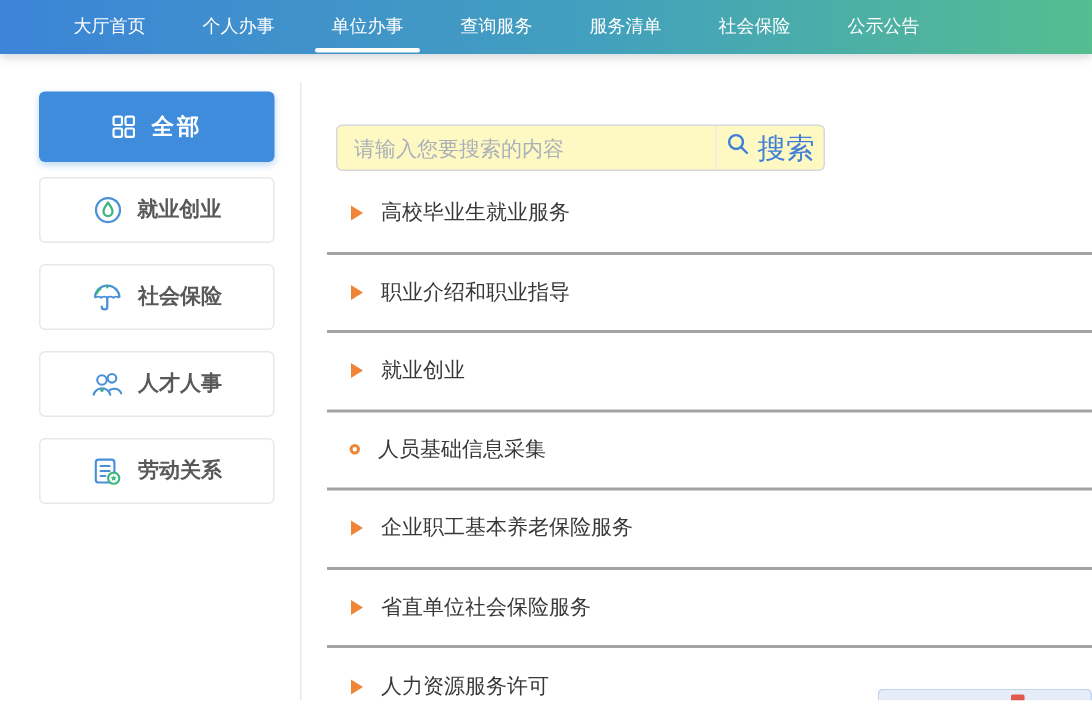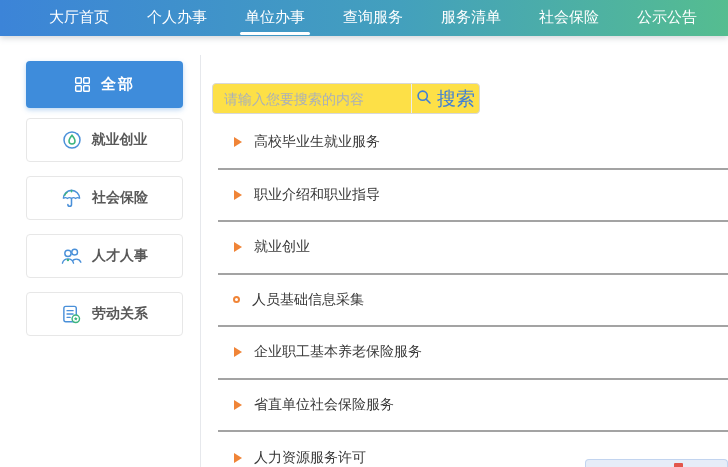--- a/index.html
+++ b/index.html
@@ -13,21 +13,21 @@
   
   .topnav {
     position:absolute; left:0; top:0; width:728px; height:36px;
     background:linear-gradient(90deg,#3c84d8 0%,#43a0bd 55%,#55bd90 100%);
     display:flex; align-items:stretch; padding-left:30px;
     box-shadow:0 2px 6px rgba(90,100,115,.28);
     z-index:5;
   }
   .topnav .nav-item {
     position:relative; height:36px; line-height:34px;
-    color:#fff; font-size:15px; text-align:center;
+    color:#fff; font-size:12px; text-align:center;
     padding:0 19px; cursor:pointer; white-space:nowrap;
   }
   .topnav .nav-item.active::after {
     content:""; position:absolute; left:50%; transform:translateX(-50%);
     bottom:1px; width:70px; height:3px; background:#fff; border-radius:2px;
   }
 
   
   .sidebar { position:absolute; left:26px; top:61px; width:157px; }
   .side-item {
@@ -43,22 +43,22 @@
     box-shadow:0 2px 5px rgba(62,140,219,.35);
   }
   .side-item svg { display:block; }
 
   
   .v-divider {
     position:absolute; left:200px; top:55px; width:1px; height:412px;
     background:#e6e8ec;
   }
   .search-box {
-    position:absolute; left:212px; top:83px; width:268px; height:31px;
-    border:1px solid #d8d8d8; border-radius:4px; background:#fde047;
+    position:absolute; left:224px; top:83px; width:326px; height:31px;
+    border:1px solid #d8d8d8; border-radius:4px; background:#fef9c3;
     display:flex; align-items:center; z-index:2;
   }
   .search-box input {
     flex:1; height:100%; border:none; outline:none; background:transparent;
     padding:0 6px 0 11px; font-size:14px; color:#333;
     font-family:"Liberation Sans","DejaVu Sans",sans-serif;
   }
   .search-box input::placeholder { color:#aab0b8; }
   .search-btn {
     display:flex; align-items:center; justify-content:center; gap:5px;

